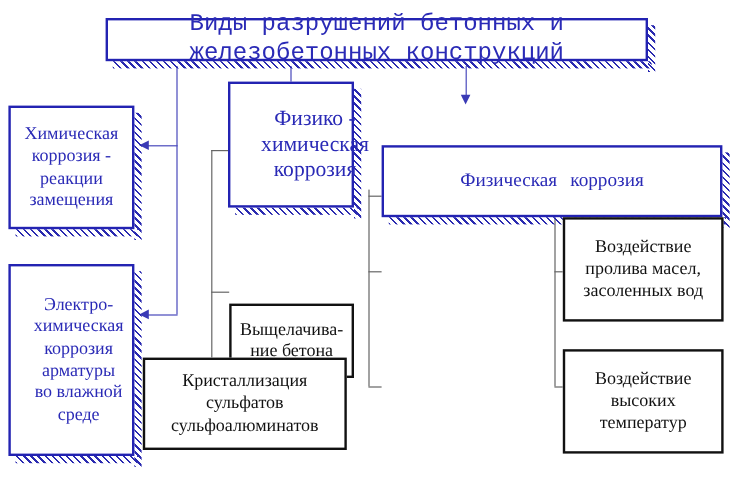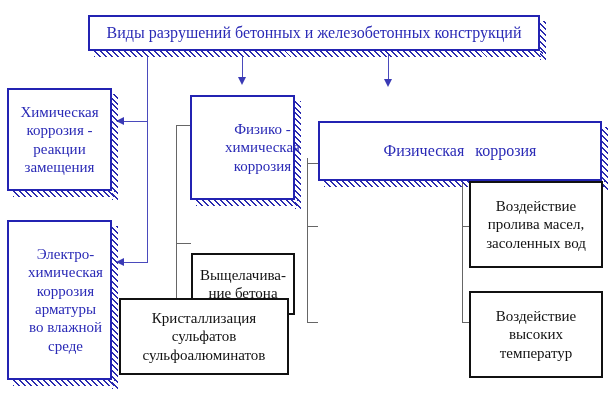--- a/index.html
+++ b/index.html
@@ -20,24 +20,24 @@
     background:repeating-linear-gradient(45deg,#2a2ab0 0,#2a2ab0 1.4px,transparent 1.4px,transparent 4.2px);
   }
   .blue::before{ 
     content:"";position:absolute;bottom:-8px;left:4px;height:6px;width:calc(100% + 1px);
     background:repeating-linear-gradient(45deg,#2a2ab0 0,#2a2ab0 1.4px,transparent 1.4px,transparent 4.2px);
   }
   .black{
     border:2px solid #111111;color:#111111;
   }
   
-  #b-title{left:88px;top:15px;width:452px;height:36px;font-size:16px;}
+  #b-title{left:88px;top:15px;width:452px;height:36px;font-size:20px;font-family:Liberation Mono, monospace;}
   #b-chemical{left:7px;top:88px;width:105px;height:103px;font-size:15px;}
   #b-electro{left:7px;top:220px;width:105px;height:160px;font-size:15px;padding-left:12px;}
-  #b-physchem{left:190px;top:95px;width:105px;height:105px;font-size:15px;padding-left:40px;}
+  #b-physchem{left:190px;top:68px;width:105px;height:105px;font-size:18px;padding-left:40px;}
   #b-physical{left:318px;top:87px;width:284px;height:60px;font-size:16px;word-spacing:7px;margin-top:34px;}
   #b-leaching{left:191px;top:213px;width:104px;height:62px;font-size:15px;margin-top:40px;}
   #b-cryst{left:119px;top:298px;width:170px;height:77px;font-size:15px;}
   #b-freeze{left:318px;top:182px;width:137px;height:86px;font-size:15px;}
   #b-oil{left:469px;top:181px;width:134px;height:87px;font-size:15px;}
   #b-mech{left:318px;top:291px;width:137px;height:87px;font-size:15px;}
   #b-temp{left:469px;top:291px;width:134px;height:87px;font-size:15px;}
   
   .ln{position:absolute;}
   .ln.blue-ln{background:#4a4abc;}

